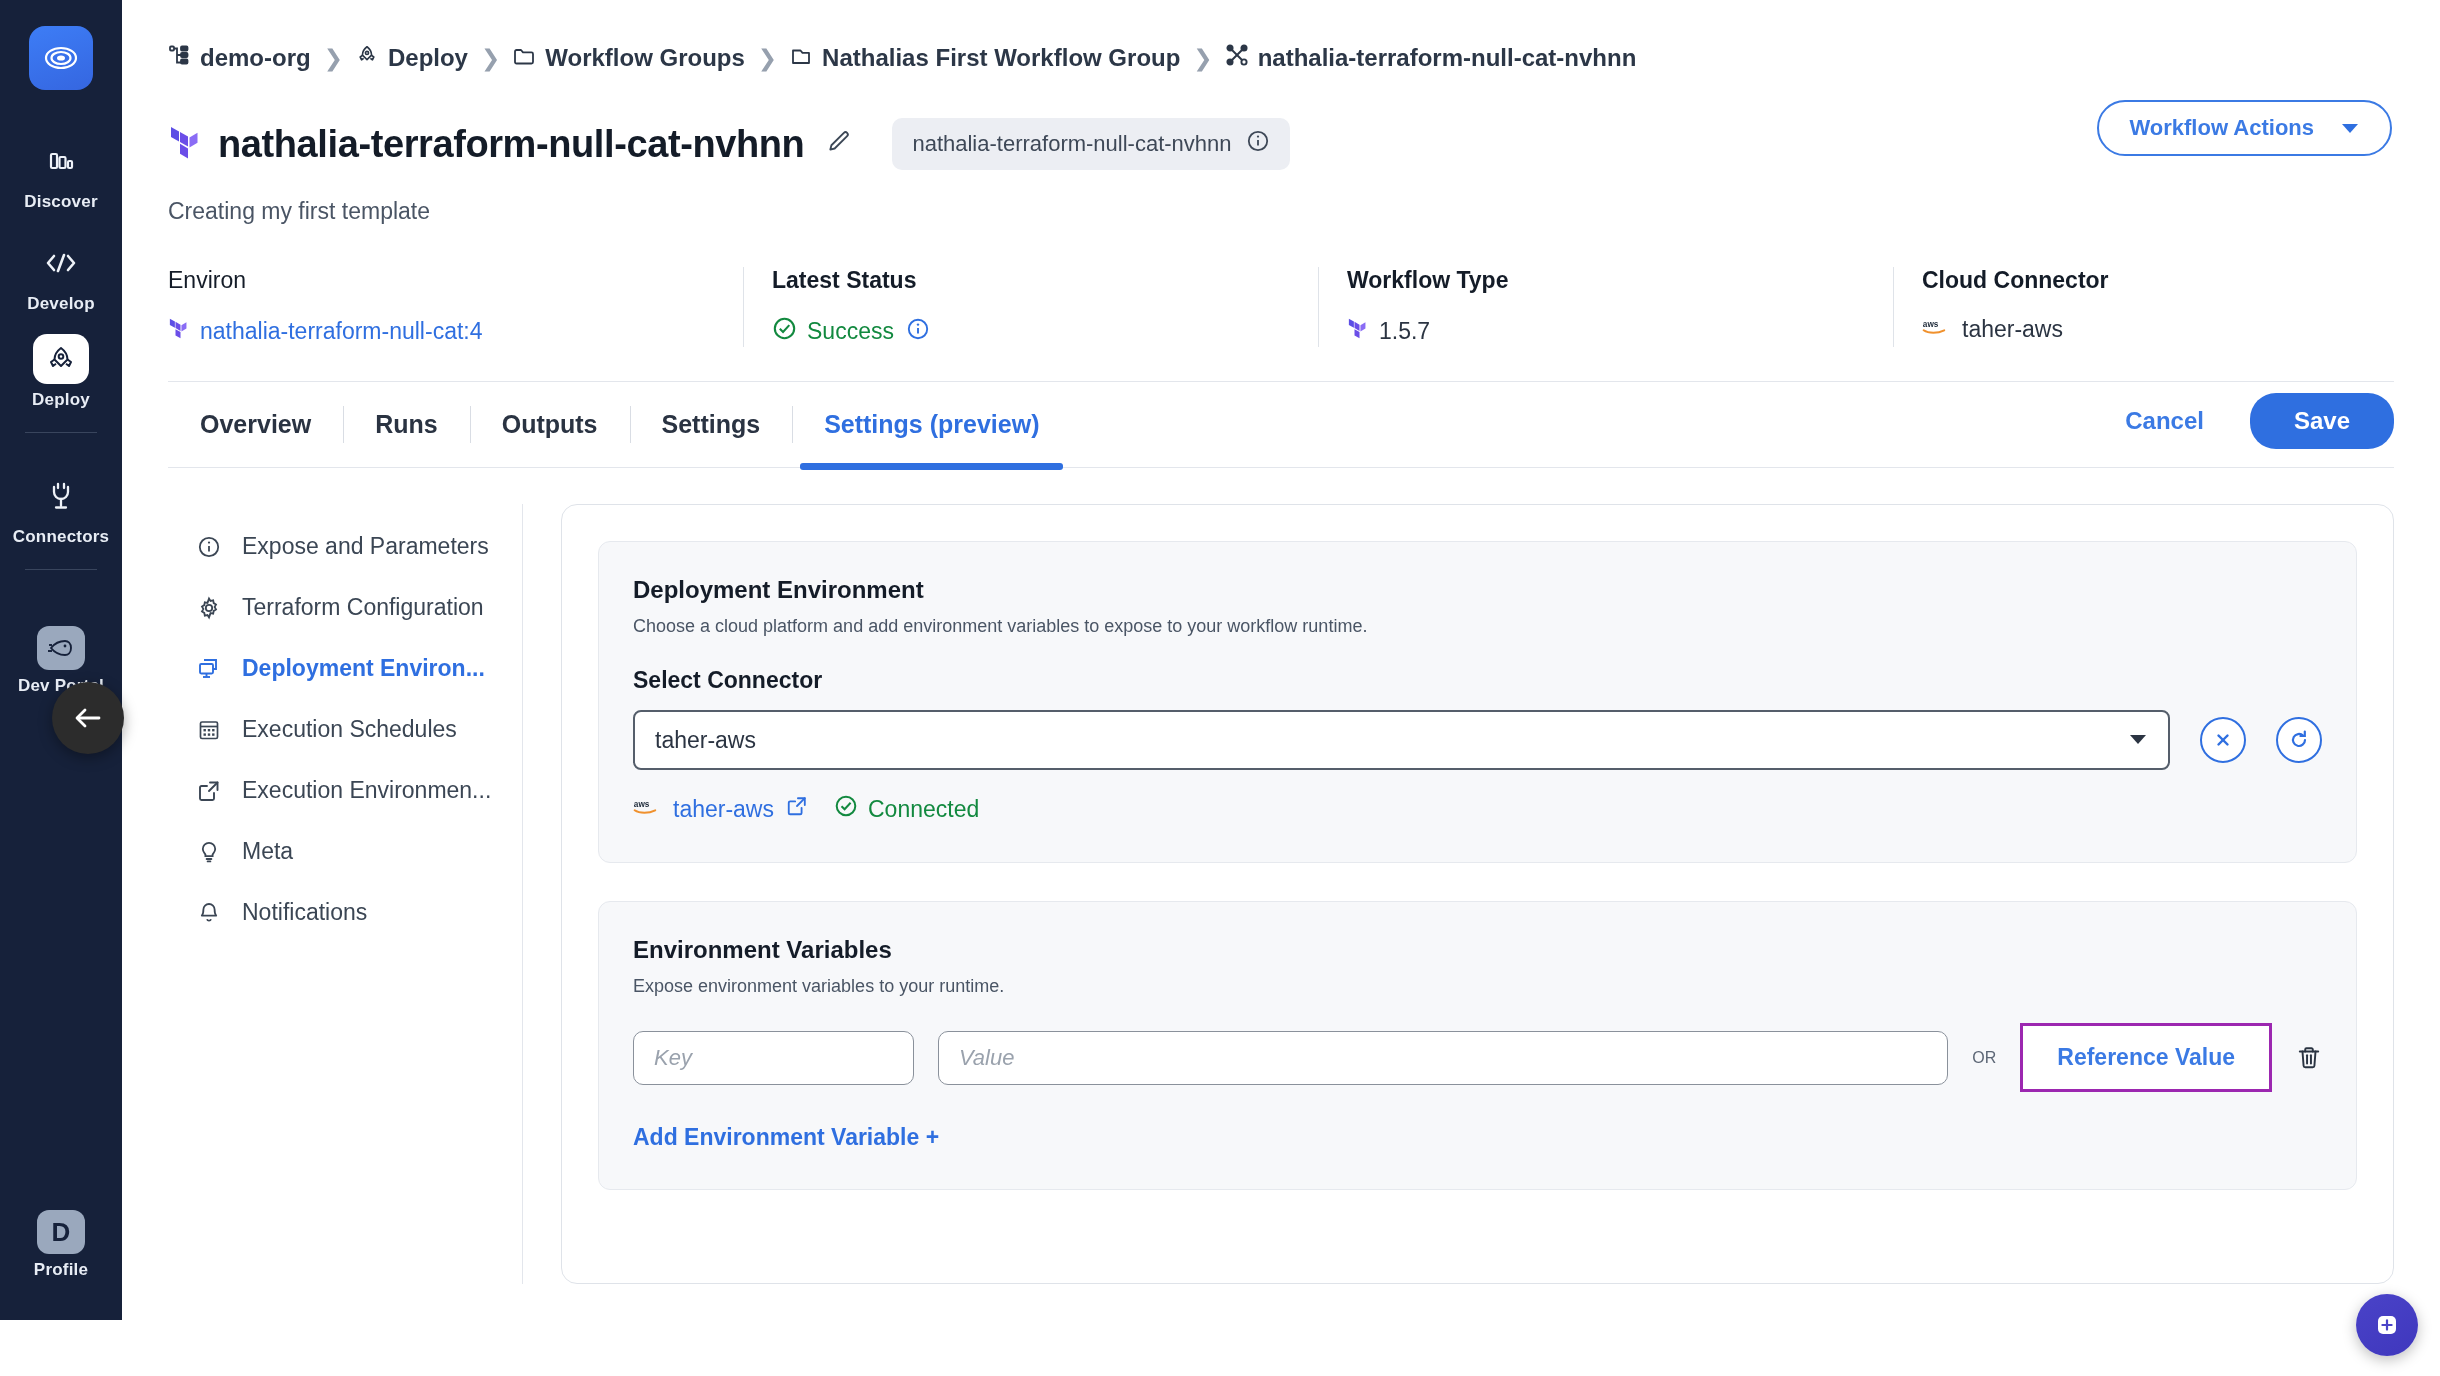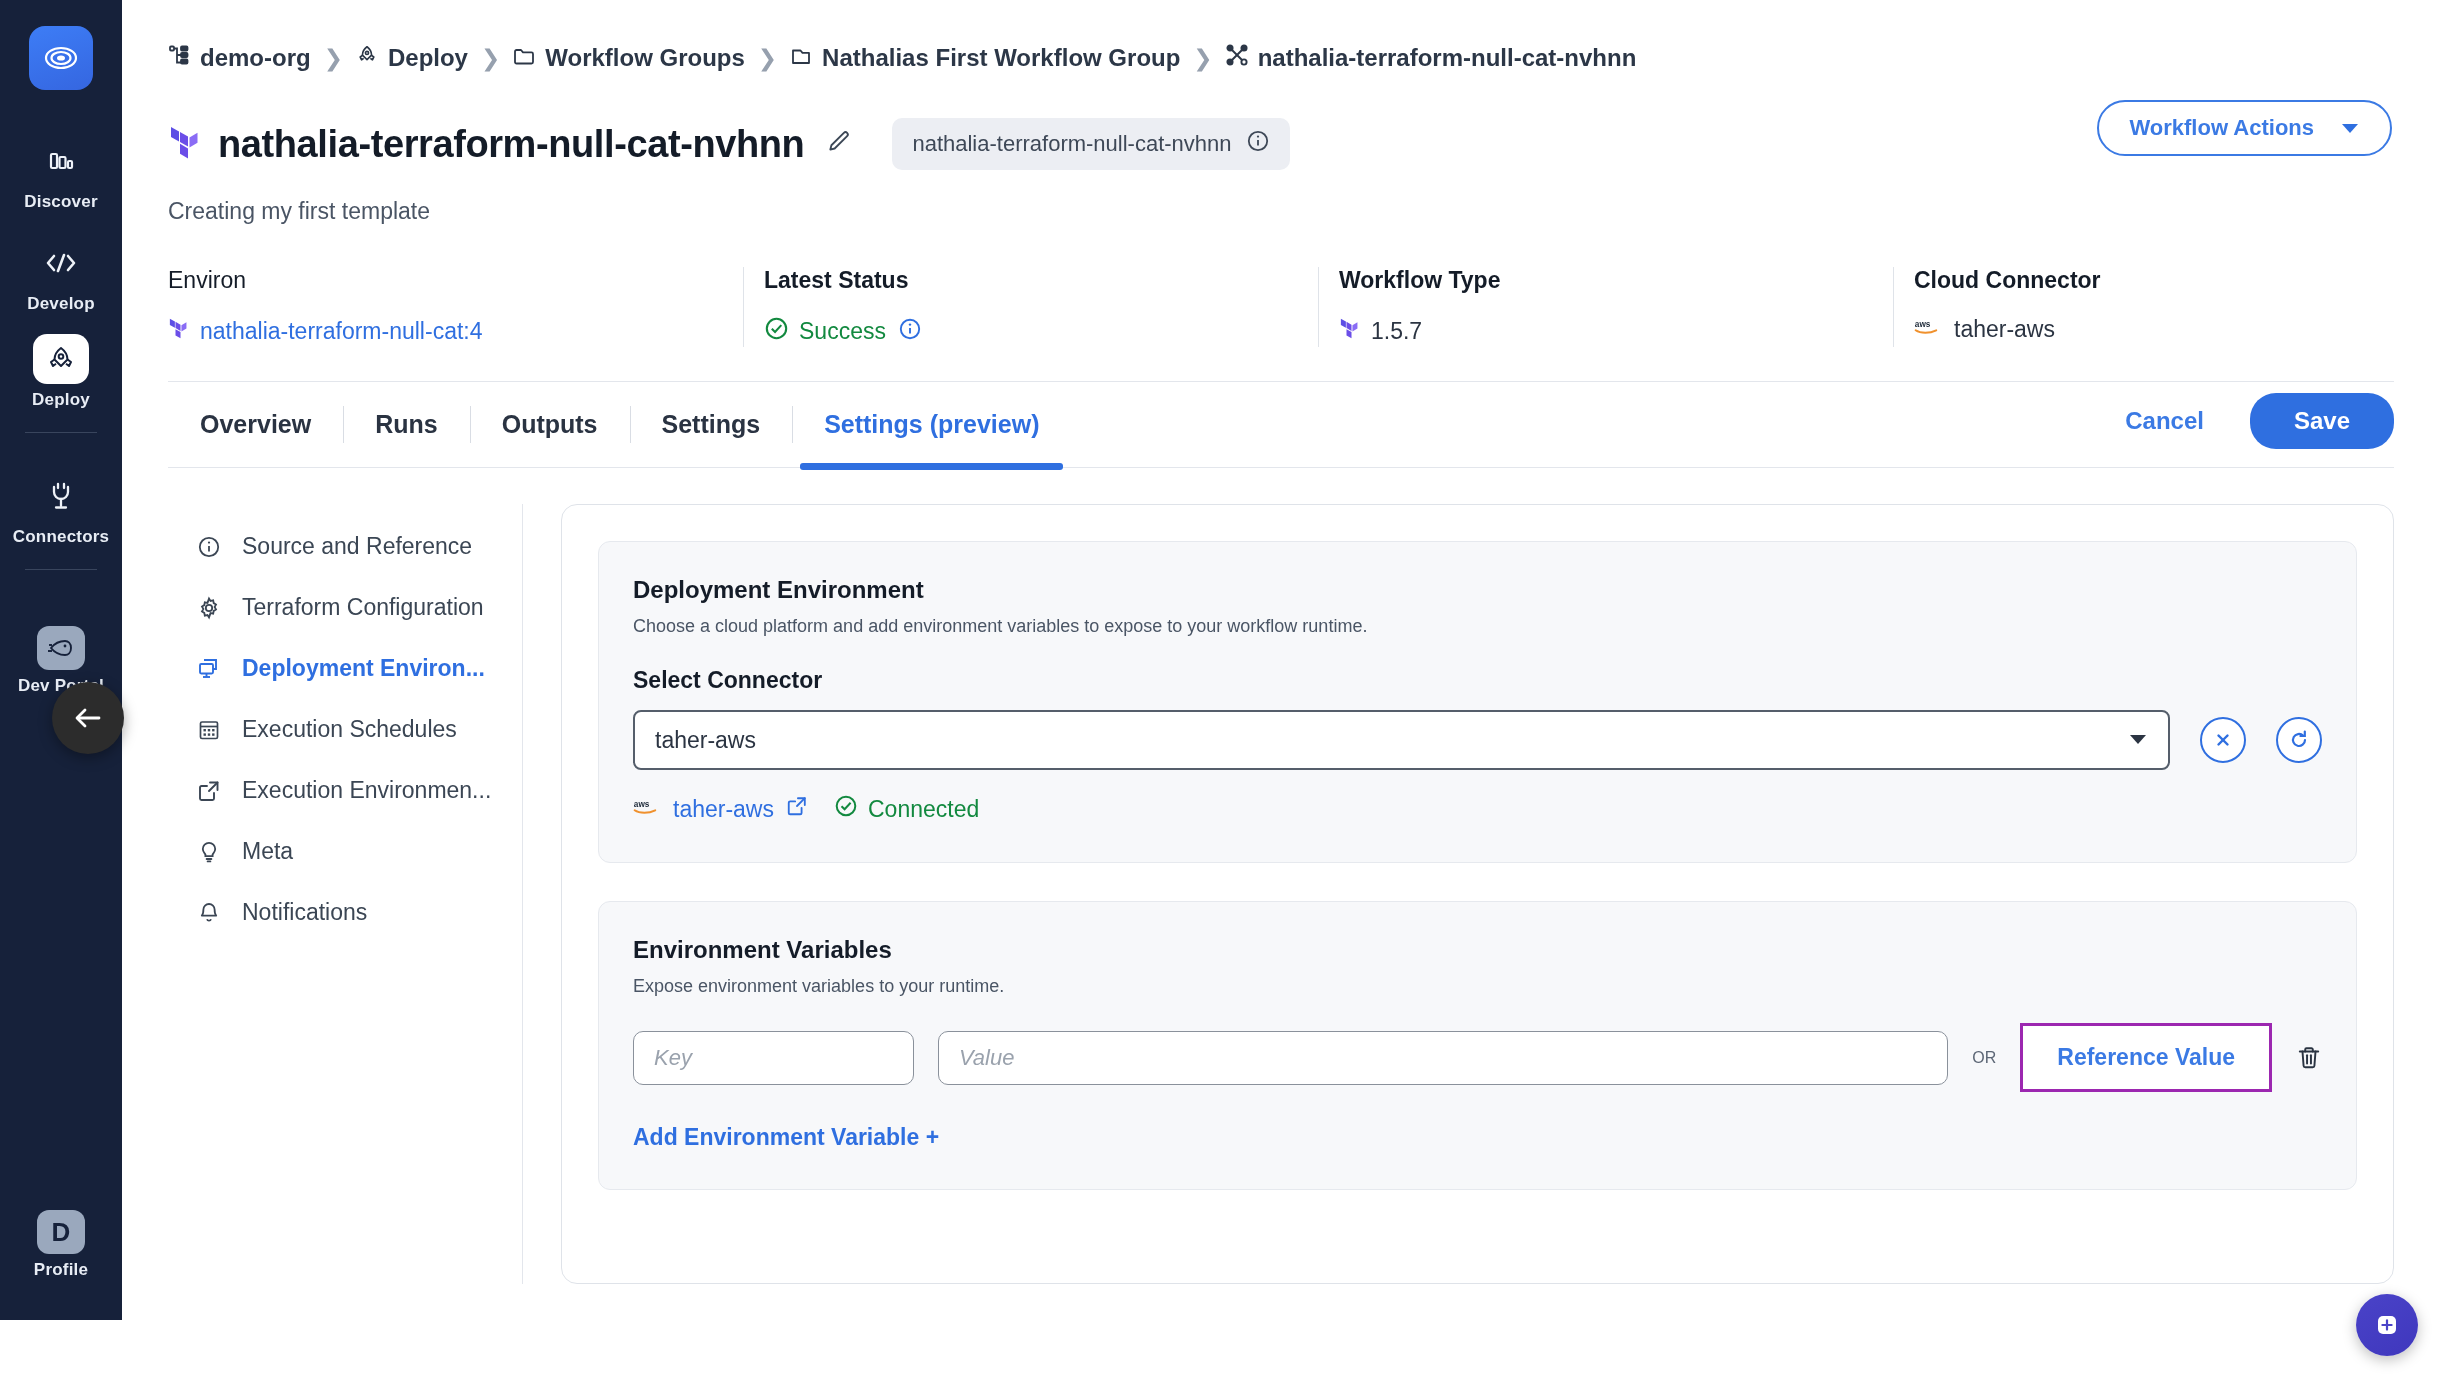--- a/index.html
+++ b/index.html
@@ -76,21 +76,21 @@
     padding:13px 30px; display:flex; align-items:center; gap:26px; cursor:pointer;
   }
   #subtitle { padding:28px 0 0 46px; font-size:23px; color:#4a5565; }
 
   
   #meta {
     display:flex; margin:42px 46px 0 46px;
     border-bottom:1px solid #e3e6ec; padding-bottom:34px;
   }
   .meta-col { padding-right:40px; }
-  .meta-col + .meta-col { border-left:1px solid #dfe3e9; padding-left:20px; }
+  .meta-col + .meta-col { border-left:1px solid #dfe3e9; padding-left:28px; }
   .m1 { width:575px; } .m2 { width:575px; } .m3 { width:575px; } .m4 { flex:1; }
   .meta-label { font-size:23px; margin-bottom:22px; color:#141c28; }
   .meta-label.bold { font-weight:700; }
   .meta-value { display:flex; align-items:center; gap:12px; font-size:23px; color:#2b3442; }
   .meta-link { color:#2f6fe0; cursor:pointer; }
   .success { color:#12893f; display:flex; align-items:center; gap:10px; }
 
   
   #tabs-row {
     display:flex; align-items:flex-end; margin:0 46px;
@@ -464,21 +464,21 @@
 
     <div id="side-nav">
       <div class="nav-item">
         <span class="nav-ico">
           <svg width="24" height="24" viewBox="0 0 24 24" fill="none" stroke="currentColor" stroke-width="1.8">
             <circle cx="12" cy="12" r="9.2"></circle>
               <line x1="12" y1="11" x2="12" y2="16.5"></line>
               <circle cx="12" cy="7.6" r="1.1" fill="currentColor" stroke="none"></circle>
           </svg>
         </span>
-        <span>Source and Reference</span>
+        <span>Expose and Parameters</span>
       </div>
 
       <div class="nav-item">
         <span class="nav-ico">
           <svg width="24" height="24" viewBox="0 0 24 24" fill="none" stroke="currentColor" stroke-width="1.8">
             <circle cx="12" cy="12" r="3.2"></circle>
             <path d="M12 2.6l1.5 2.3 2.7-.5.5 2.7 2.3 1.5-1.4 2.4 1.4 2.4-2.3 1.5-.5 2.7-2.7-.5L12 21.4l-1.5-2.3-2.7.5-.5-2.7-2.3-1.5L6.4 13 5 10.6l2.3-1.5.5-2.7 2.7.5z"></path>
           </svg>
         </span>
         <span>Terraform Configuration</span>

